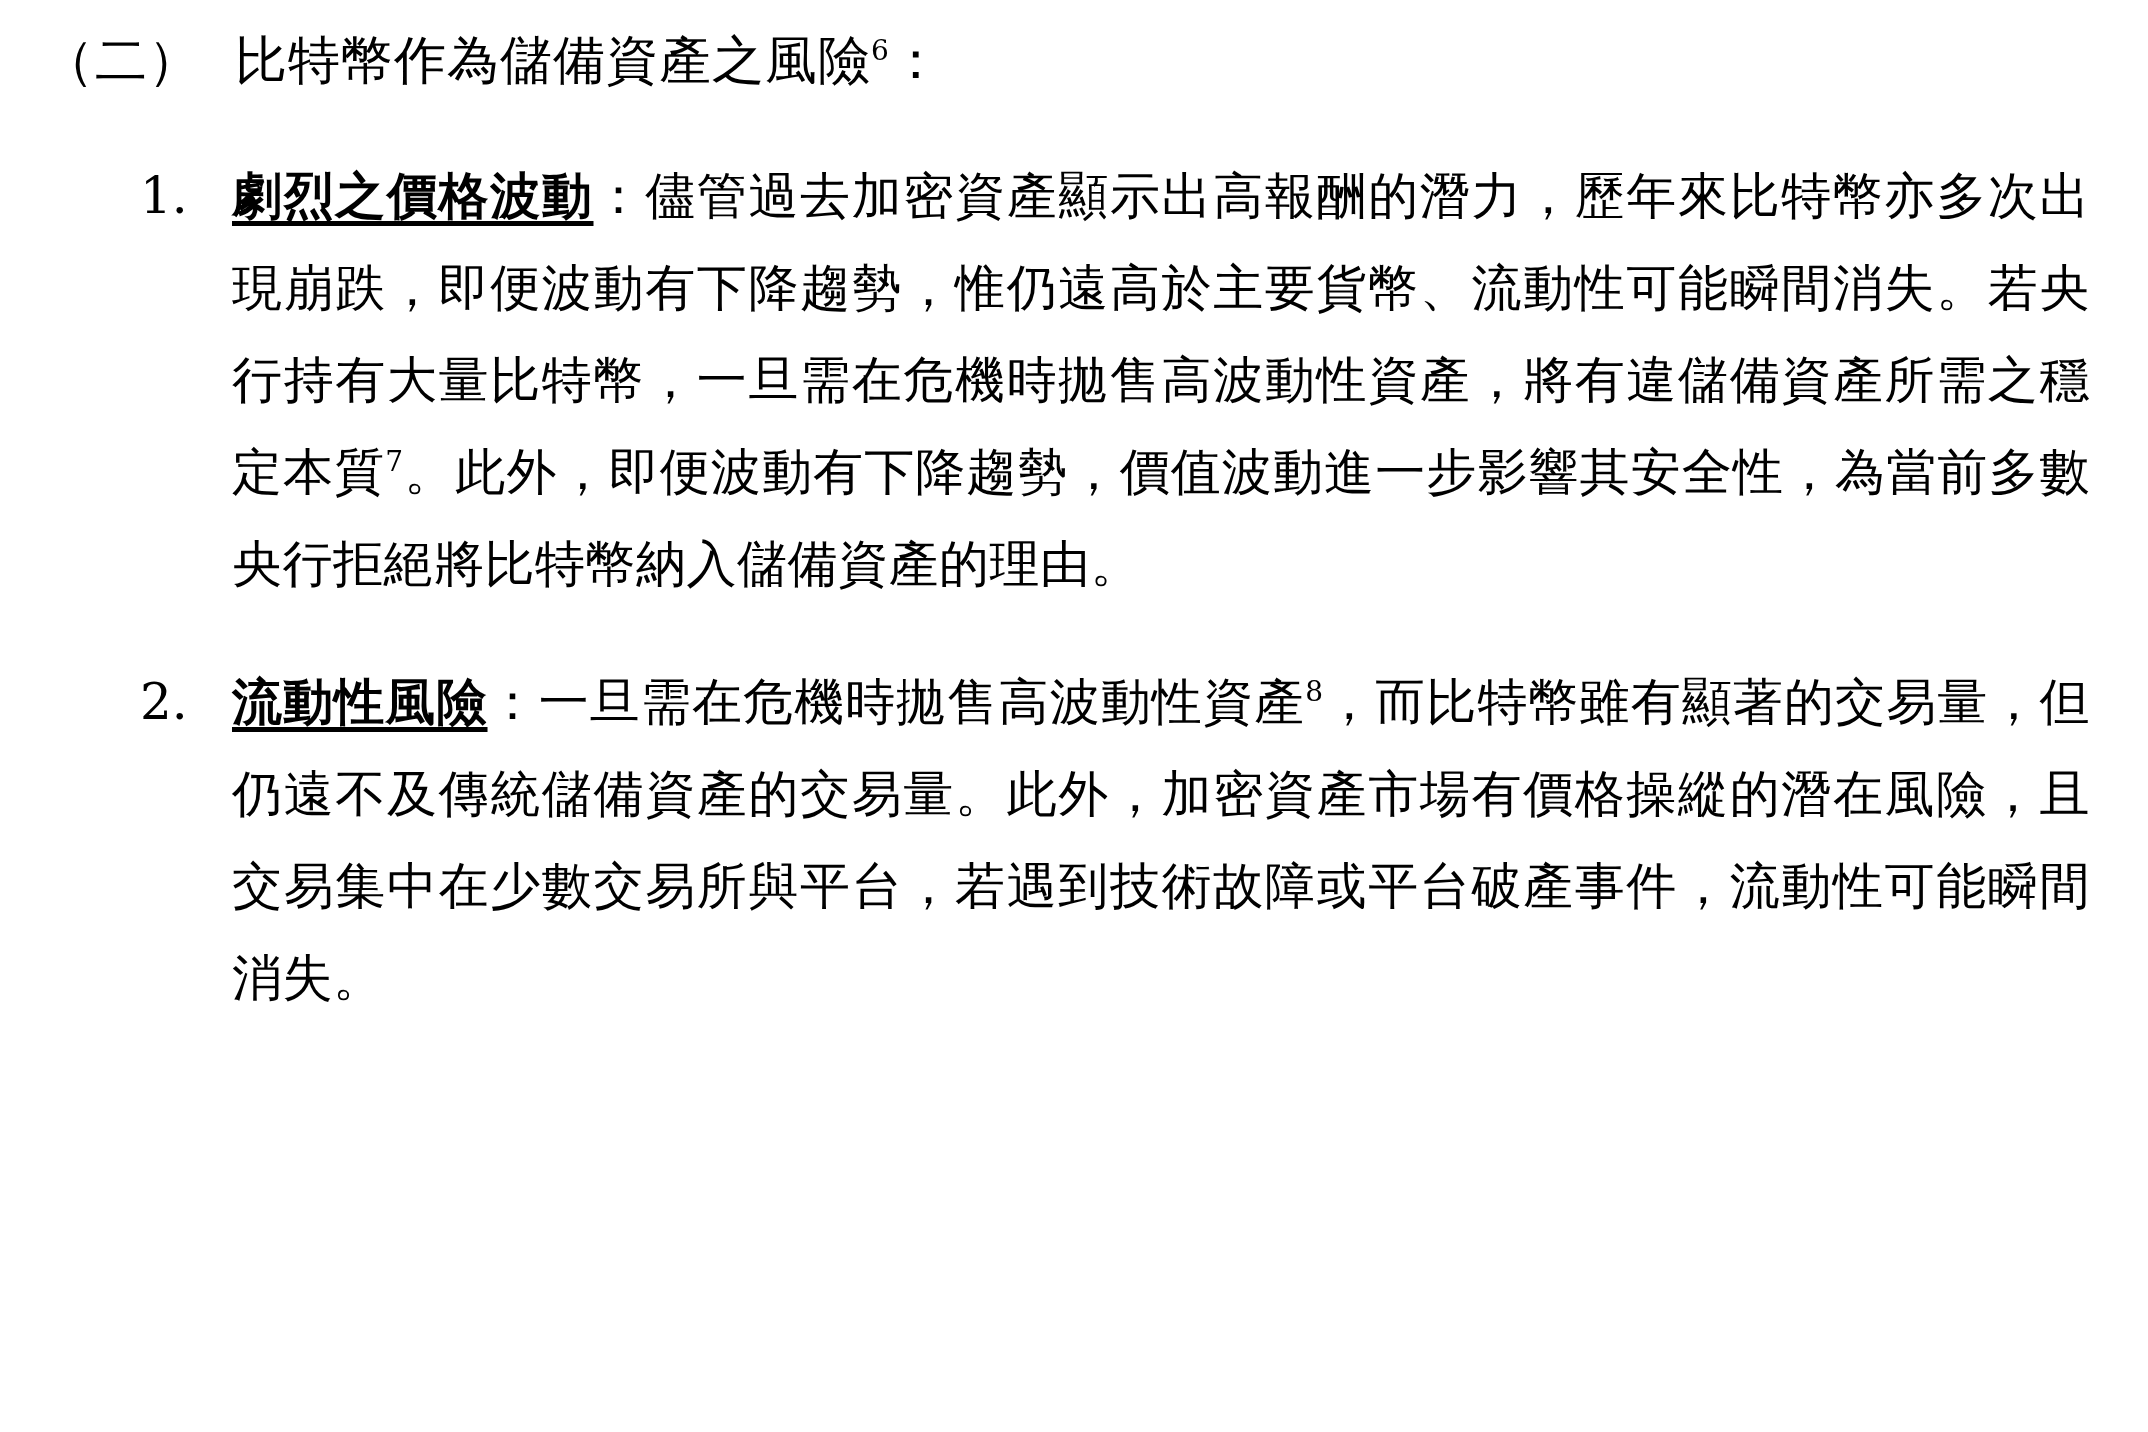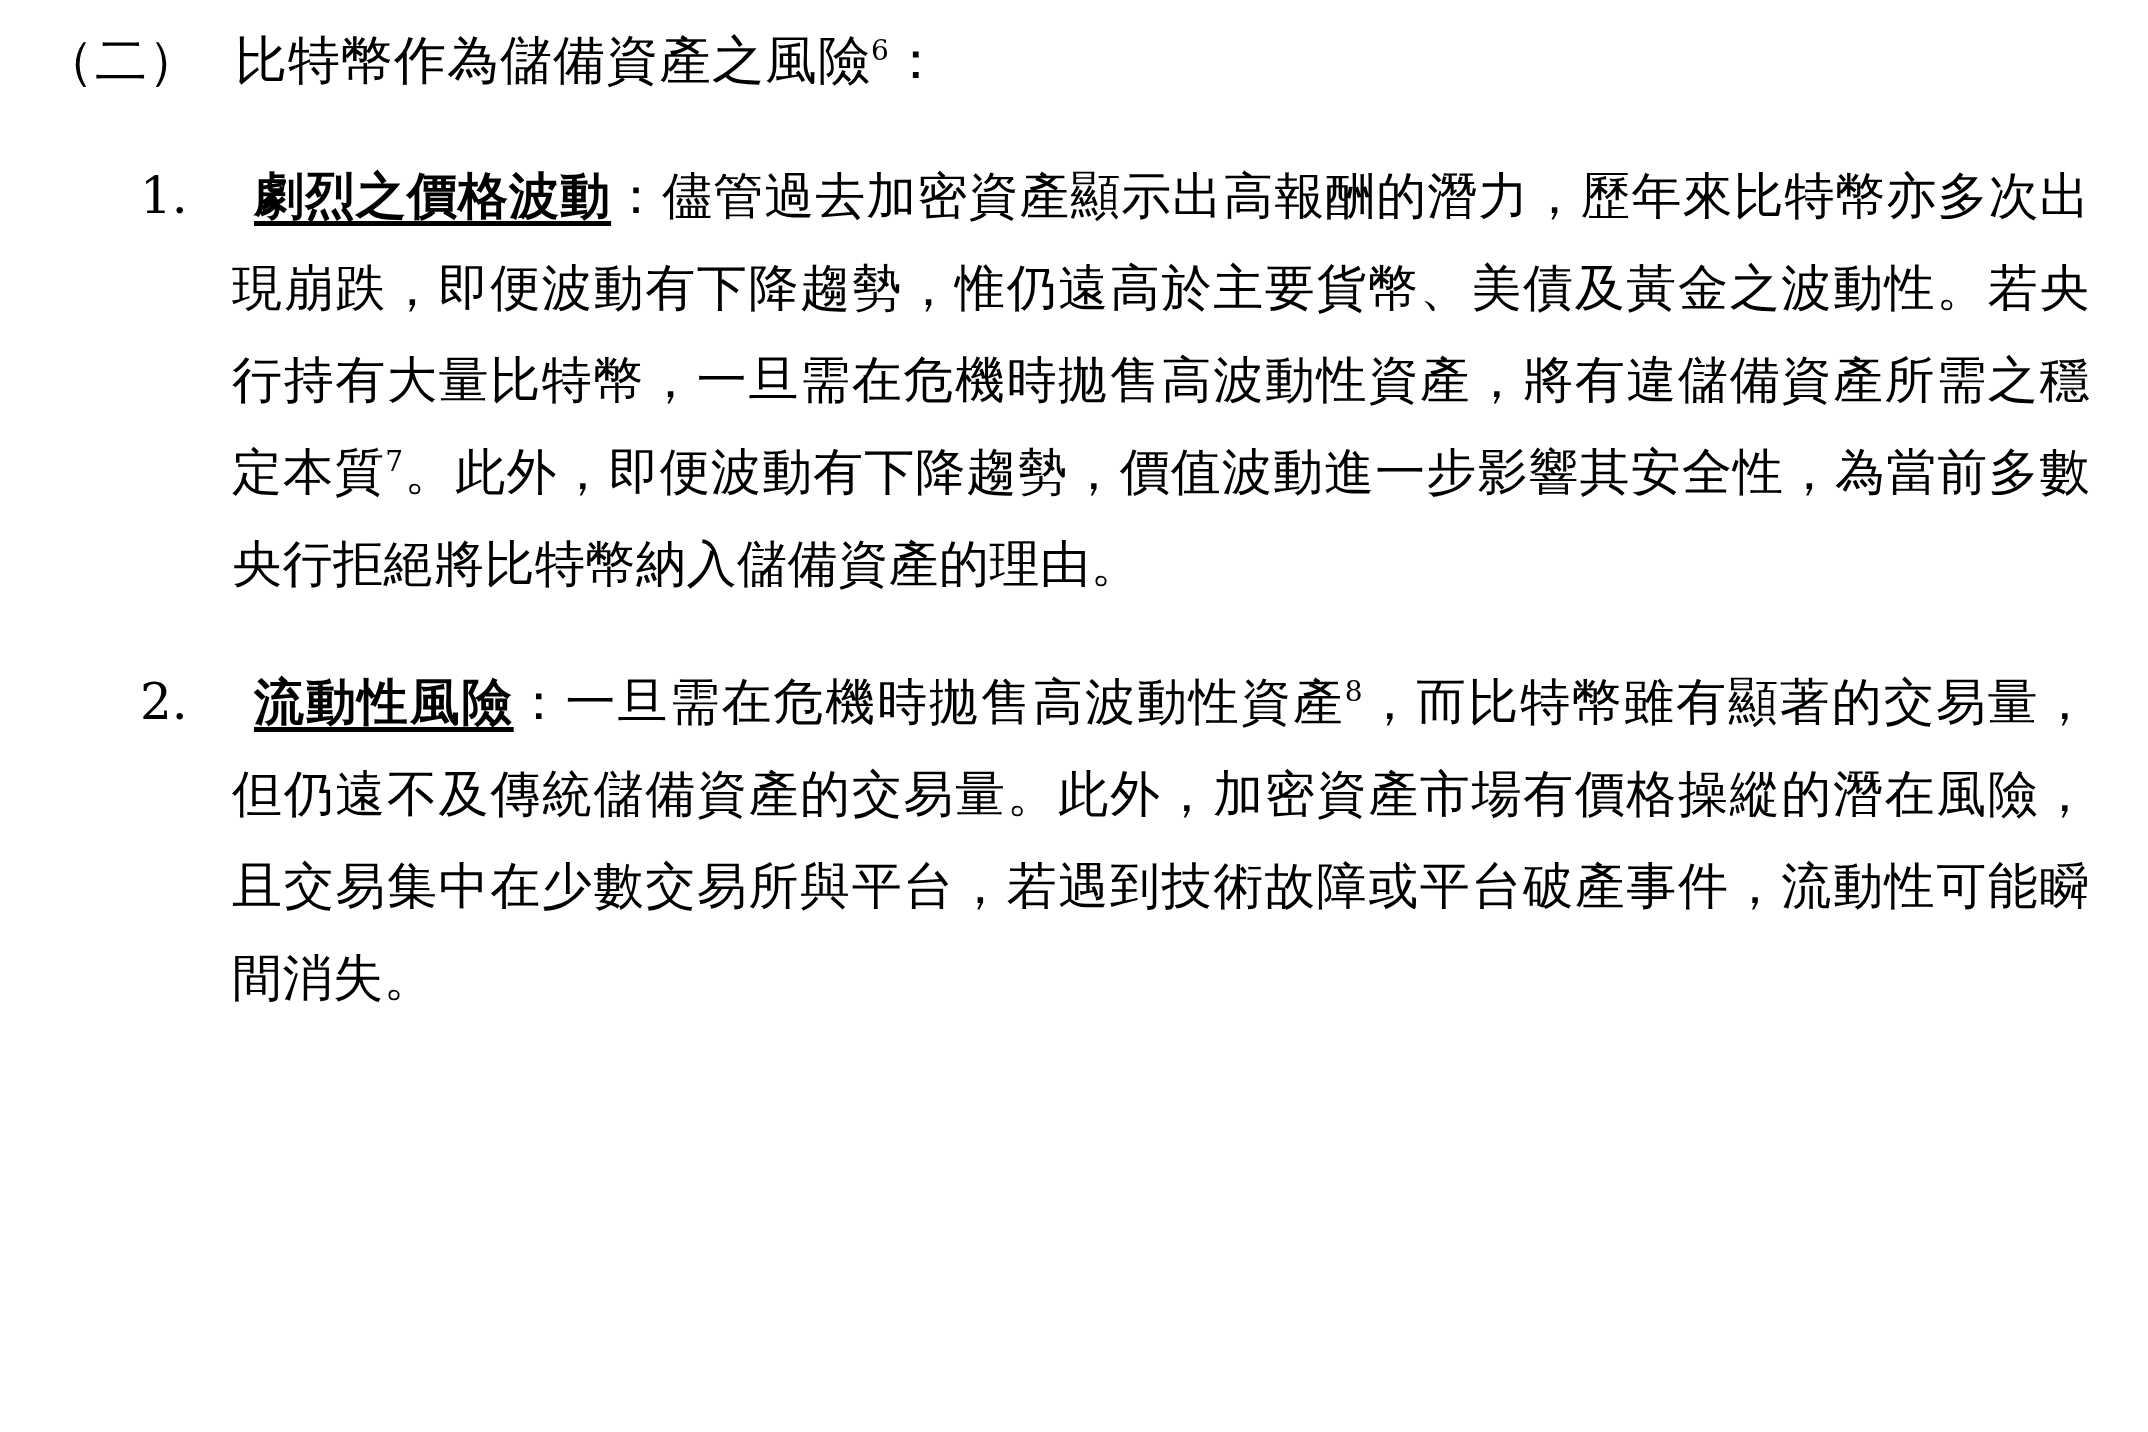--- a/index.html
+++ b/index.html
@@ -59,41 +59,40 @@
     font-size: 50px;
     line-height: 92px;
     text-align: justify;
     text-justify: inter-character;
     letter-spacing: 0.5px;
   }
   .term {
     text-decoration: underline;
     text-underline-offset: 8px;
     font-weight: 700;
-    margin-left: 22px;
   }
   .item-body .sup {
     font-size: 28px;
   }
 </style>
 </head>
 <body>
 
 <div class="page">
 
   <div class="section-heading">
     <span>（二）</span><span style="display:inline-block;width:34px"></span><span>比特幣作為儲備資產之風險</span><span class="sup">6</span><span>：</span>
   </div>
 
   <div class="list">
 
     <div class="list-item">
       <div class="item-marker">1.</div>
       <div class="item-body">
-        <span class="term">劇烈之價格波動</span><span>：</span><span>儘管過去加密資產顯示出高報酬的潛力，歷年來比特幣亦多次出現崩跌，即便波動有下降趨勢，惟仍遠高於主要貨幣、美債及黃金之波動性。若央行持有大量比特幣，一旦需在危機時拋售高波動性資產，將有違儲備資產所需之穩定本質</span><span class="sup">7</span><span>。此外，即便波動有下降趨勢，價值波動進一步影響其安全性，為當前多數央行拒絕將比特幣納入儲備資產的理由。</span>
+        <span class="term">劇烈之價格波動</span><span>：</span><span>儘管過去加密資產顯示出高報酬的潛力，歷年來比特幣亦多次出現崩跌，即便波動有下降趨勢，惟仍遠高於主要貨幣、流動性可能瞬間消失。若央行持有大量比特幣，一旦需在危機時拋售高波動性資產，將有違儲備資產所需之穩定本質</span><span class="sup">7</span><span>。此外，即便波動有下降趨勢，價值波動進一步影響其安全性，為當前多數央行拒絕將比特幣納入儲備資產的理由。</span>
       </div>
     </div>
 
     <div class="list-item">
       <div class="item-marker">2.</div>
       <div class="item-body">
         <span class="term">流動性風險</span><span>：</span><span>一旦需在危機時拋售高波動性資產</span><span class="sup">8</span><span>，而比特幣雖有顯著的交易量，但仍遠不及傳統儲備資產的交易量。此外，加密資產市場有價格操縱的潛在風險，且交易集中在少數交易所與平台，若遇到技術故障或平台破產事件，流動性可能瞬間消失。</span>
       </div>
     </div>
 

